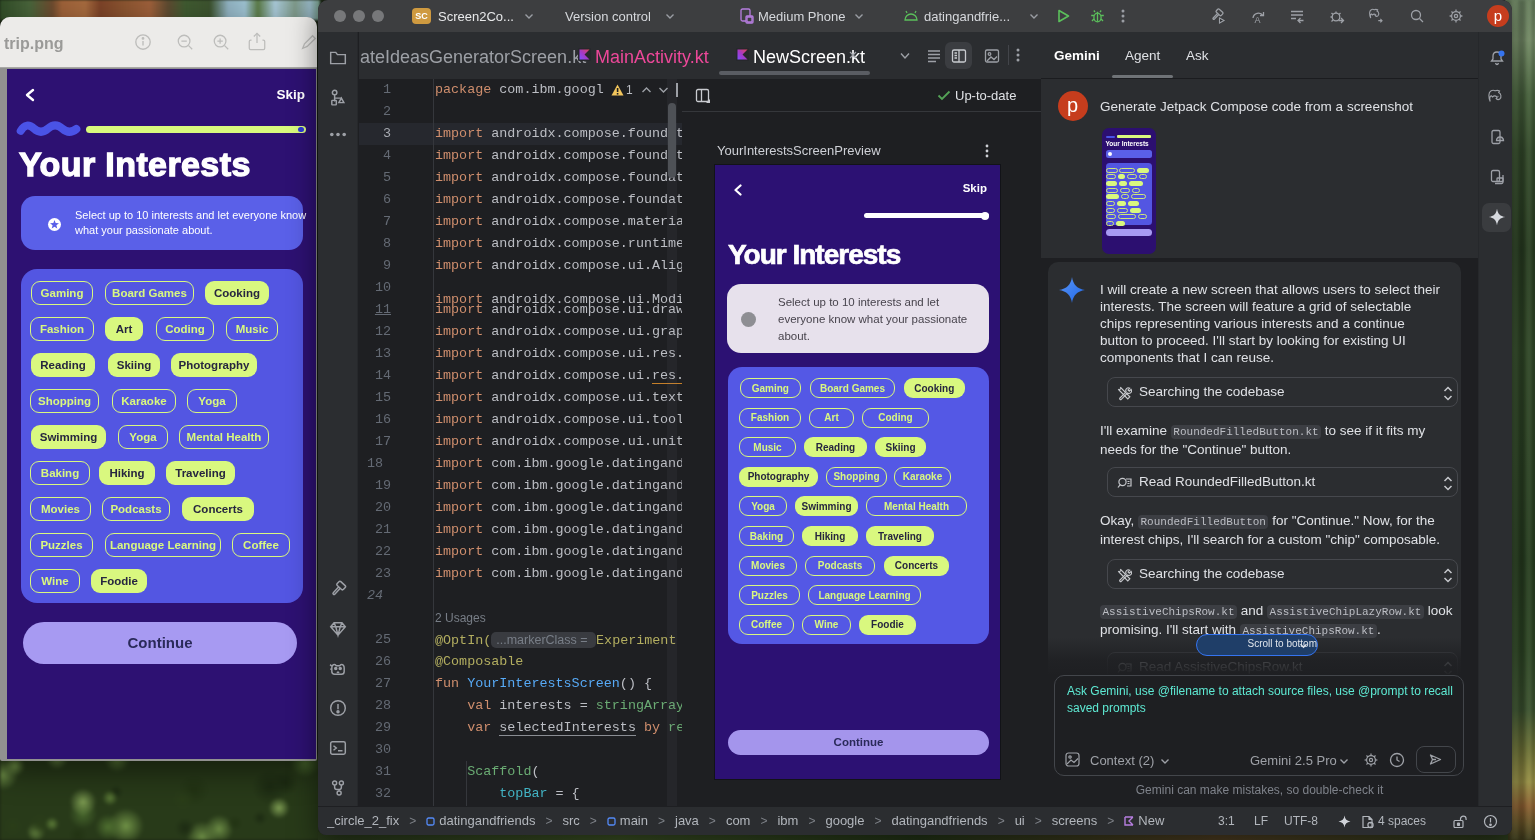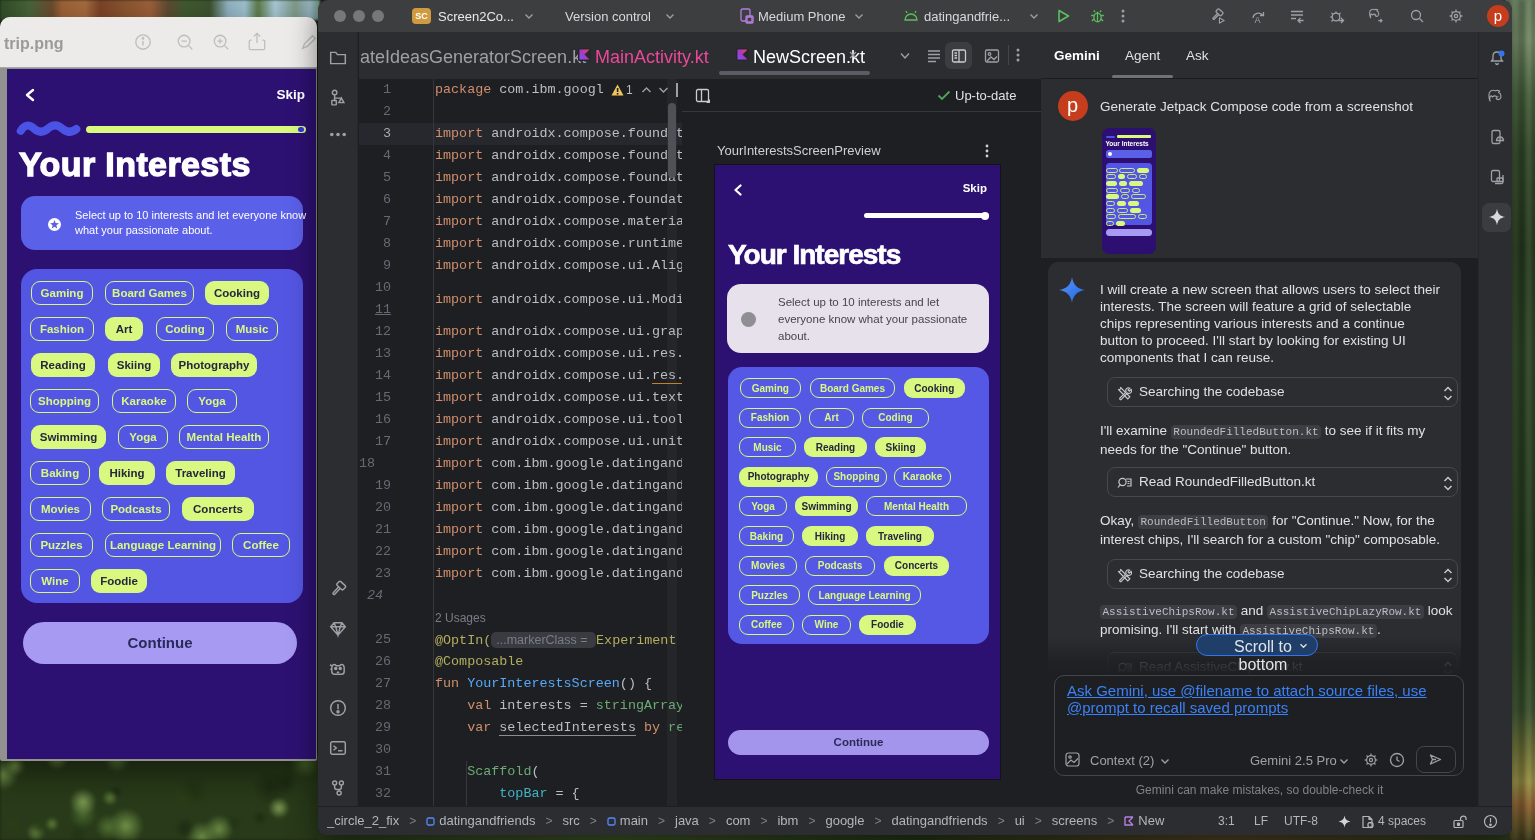--- a/index.html
+++ b/index.html
@@ -310,21 +310,21 @@
       <div class="abs" style="left:0;top:154px;width:32px;text-align:right;height:22px;line-height:22px;color:#646a74;">8</div>
       <div class="abs" style="left:0;top:176px;width:32px;text-align:right;height:22px;line-height:22px;color:#646a74;">9</div>
       <div class="abs" style="left:0;top:198px;width:32px;text-align:right;height:22px;line-height:22px;color:#646a74;">10</div>
       <div class="abs" style="left:0;top:220px;width:32px;text-align:right;height:22px;line-height:22px;color:#646a74;text-decoration:underline;">11</div>
       <div class="abs" style="left:0;top:242px;width:32px;text-align:right;height:22px;line-height:22px;color:#646a74;">12</div>
       <div class="abs" style="left:0;top:264px;width:32px;text-align:right;height:22px;line-height:22px;color:#646a74;">13</div>
       <div class="abs" style="left:0;top:286px;width:32px;text-align:right;height:22px;line-height:22px;color:#646a74;">14</div>
       <div class="abs" style="left:0;top:308px;width:32px;text-align:right;height:22px;line-height:22px;color:#646a74;">15</div>
       <div class="abs" style="left:0;top:330px;width:32px;text-align:right;height:22px;line-height:22px;color:#646a74;">16</div>
       <div class="abs" style="left:0;top:352px;width:32px;text-align:right;height:22px;line-height:22px;color:#646a74;">17</div>
-      <div class="abs" style="left:0;top:374px;width:32px;text-align:left;height:22px;line-height:22px;color:#646a74;">18</div>
+      <div class="abs" style="left:0;top:374px;width:32px;text-align:center;height:22px;line-height:22px;color:#646a74;">18</div>
       <div class="abs" style="left:0;top:396px;width:32px;text-align:right;height:22px;line-height:22px;color:#646a74;">19</div>
       <div class="abs" style="left:0;top:418px;width:32px;text-align:right;height:22px;line-height:22px;color:#646a74;">20</div>
       <div class="abs" style="left:0;top:440px;width:32px;text-align:right;height:22px;line-height:22px;color:#646a74;">21</div>
       <div class="abs" style="left:0;top:462px;width:32px;text-align:right;height:22px;line-height:22px;color:#646a74;">22</div>
       <div class="abs" style="left:0;top:484px;width:32px;text-align:right;height:22px;line-height:22px;color:#646a74;">23</div>
       <div class="abs" style="left:0;top:506px;width:32px;text-align:center;height:22px;line-height:22px;color:#646a74;font-style:italic;">24</div>
       <div class="abs" style="left:0;top:550px;width:32px;text-align:right;height:22px;line-height:22px;color:#646a74;">25</div>
       <div class="abs" style="left:0;top:572px;width:32px;text-align:right;height:22px;line-height:22px;color:#646a74;">26</div>
       <div class="abs" style="left:0;top:594px;width:32px;text-align:right;height:22px;line-height:22px;color:#646a74;">27</div>
       <div class="abs" style="left:0;top:616px;width:32px;text-align:right;height:22px;line-height:22px;color:#646a74;">28</div>
@@ -333,20 +333,21 @@
       <div class="abs" style="left:0;top:682px;width:32px;text-align:right;height:22px;line-height:22px;color:#646a74;">31</div>
       <div class="abs" style="left:0;top:704px;width:32px;text-align:right;height:22px;line-height:22px;color:#646a74;">32</div>
     <div class="abs cl" style="left:76px;top:44px;"><span style="color:#cf8e6d">import</span> androidx.compose.foundat</div>
       <div class="abs cl" style="left:76px;top:66px;"><span style="color:#cf8e6d">import</span> androidx.compose.foundat</div>
       <div class="abs cl" style="left:76px;top:88px;"><span style="color:#cf8e6d">import</span> androidx.compose.foundat</div>
       <div class="abs cl" style="left:76px;top:110px;"><span style="color:#cf8e6d">import</span> androidx.compose.foundat</div>
       <div class="abs cl" style="left:76px;top:132px;"><span style="color:#cf8e6d">import</span> androidx.compose.materia</div>
       <div class="abs cl" style="left:76px;top:154px;"><span style="color:#cf8e6d">import</span> androidx.compose.runtime</div>
       <div class="abs cl" style="left:76px;top:176px;"><span style="color:#cf8e6d">import</span> androidx.compose.ui.Alig</div>
       <div class="abs cl" style="left:76px;top:198px;margin-top:12px;"><span style="color:#cf8e6d">import</span> androidx.compose.ui.Modi</div>
+      <div class="abs cl" style="left:76px;top:220px;"><span style="color:#cf8e6d">import</span> androidx.compose.ui.draw</div>
       <div class="abs cl" style="left:76px;top:242px;"><span style="color:#cf8e6d">import</span> androidx.compose.ui.grap</div>
       <div class="abs cl" style="left:76px;top:264px;"><span style="color:#cf8e6d">import</span> androidx.compose.ui.res.</div>
       <div class="abs cl" style="left:76px;top:286px;"><span style="color:#cf8e6d">import</span> androidx.compose.ui.<span style="border-bottom:1.5px solid #c57f29">res.</span></div>
       <div class="abs cl" style="left:76px;top:308px;"><span style="color:#cf8e6d">import</span> androidx.compose.ui.text</div>
       <div class="abs cl" style="left:76px;top:352px;"><span style="color:#cf8e6d">import</span> androidx.compose.ui.unit</div>
       <div class="abs cl" style="left:76px;top:330px;"><span style="color:#cf8e6d">import</span> androidx.compose.ui.tool</div>
       <div class="abs cl" style="left:76px;top:374px;"><span style="color:#cf8e6d">import</span> com.ibm.google.datingand</div>
       <div class="abs cl" style="left:76px;top:396px;"><span style="color:#cf8e6d">import</span> com.ibm.google.datingand</div>
       <div class="abs cl" style="left:76px;top:418px;"><span style="color:#cf8e6d">import</span> com.ibm.google.datingand</div>
       <div class="abs cl" style="left:76px;top:440px;"><span style="color:#cf8e6d">import</span> com.ibm.google.datingand</div>
@@ -535,27 +536,27 @@
             <line x1="2.8" y1="9.2" x2="1" y2="11.5"></line>
             <path d="M9 3 h5 v7 h-4 M10.5 5.5 h2 M10.5 7.5 h2"></path>
           </svg>
           <div class="abs" style="left:31px;top:6px;font-size:13.5px;color:#dfe1e5;">Read AssistiveChipsRow.kt</div>
           <svg class="abs" style="left:333px;top:7px;" width="14" height="17" viewBox="0 0 14 17" fill="none" stroke="#c6c8cc" stroke-width="1.5">
             <path d="M3.5 6 L7 2.5 L10.5 6 M3.5 11 L7 14.5 L10.5 11"></path>
           </svg>
         </div>
       <div class="abs" style="left:0;top:376px;width:413px;height:36px;background:linear-gradient(180deg,rgba(30,31,34,0) 0,rgba(30,31,34,0.8) 60%,rgba(30,31,34,0.97) 100%);"></div>
     </div>
-    <div class="abs" style="left:155px;top:602px;width:122px;height:22px;border-radius:12px;background:#1f3e68;border:1px solid #3574f0;color:#dfe4ea;text-align:center;padding:2.5px 0 0 12px;font-size:16px;">Scroll to bottom
+    <div class="abs" style="left:155px;top:602px;width:122px;height:22px;border-radius:12px;background:#1f3e68;border:1px solid #3574f0;color:#dfe4ea;text-align:right;padding:2.5px 0 0 12px;font-size:10px;">Scroll to bottom
       <svg class="abs" style="left:102px;top:8px;" width="9" height="6" viewBox="0 0 10 7" fill="none" stroke="#dfe4ea" stroke-width="1.5">
           <path d="M1.5 1.5 L5 5 L8.5 1.5"></path>
         </svg>
     </div>
     <div class="abs" id="ginput" style="left:13px;top:643px;width:409.5px;height:101px;border-radius:10px;border:1px solid #43464b;background:#1e1f22;">
-      <div class="abs" style="left:12px;top:7px;width:396px;font-size:15px;line-height:16.5px;color:#3b82f6;text-decoration:underline;">Ask Gemini, use @filename to attach source files, use @prompt to recall saved prompts</div>
+      <div class="abs" style="left:12px;top:7px;width:396px;font-size:12px;line-height:16.5px;color:#5eead4;">Ask Gemini, use @filename to attach source files, use @prompt to recall saved prompts</div>
       <svg class="abs" style="left:10px;top:76px;" width="15" height="15" viewBox="0 0 15 15" fill="none" stroke="#9ea1a7" stroke-width="1.2">
           <rect x="1" y="1" width="13" height="13" rx="2.5"></rect>
           <circle cx="5" cy="5" r="1.2"></circle>
           <path d="M2 12 L6 8 L9 10.5 L13 6.5"></path>
         </svg>
       <div class="abs" style="left:35px;top:77px;font-size:13px;color:#9ea1a7;">Context (2)</div>
       <svg class="abs" style="left:105px;top:82px;" width="10" height="7" viewBox="0 0 10 7" fill="none" stroke="#9ea1a7" stroke-width="1.4">
           <path d="M1.5 1.5 L5 5 L8.5 1.5"></path>
         </svg>
       <div class="abs" style="left:195px;top:77px;font-size:13px;color:#9ea1a7;">Gemini 2.5 Pro</div>

